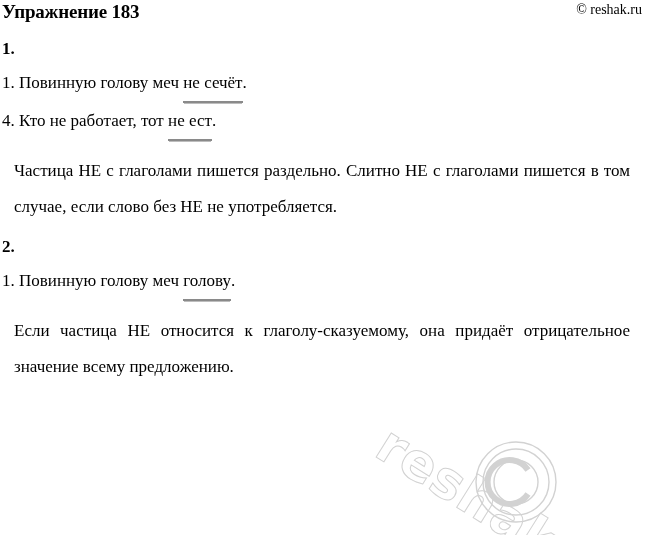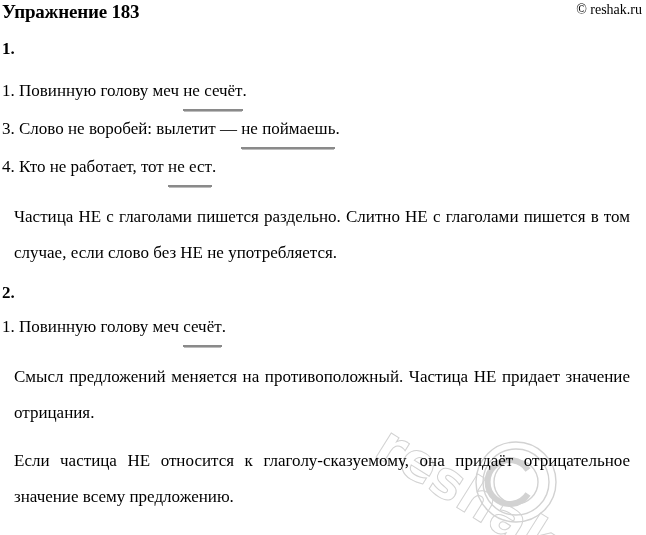--- a/index.html
+++ b/index.html
@@ -126,39 +126,35 @@
 
   <div class="header">
     <div class="title">Упражнение 183</div>
     <div class="copyright">© reshak.ru</div>
   </div>
 
   <div class="content">
 
     <div class="section-marker">1.</div>
 
-    <div class="item" style="margin-top:14px;">
+    <div class="item" style="margin-top:6px;">
       <span>1. Повинную голову меч </span><span class="mark">не сечёт</span><span>.</span>
     </div>
 
 
-    <div class="item">
-      <span>3. Слово не воробей: вылетит — </span><span class="mark">не поймаешь</span><span>.</span>
-    </div>
 
     <div class="item">
       <span>4. Кто не работает, тот </span><span class="mark">не ест</span><span>.</span>
     </div>
 
     <p class="para">Частица НЕ с глаголами пишется раздельно. Слитно НЕ с глаголами пишется в том случае, если слово без НЕ не употребляется.</p>
 
     <div class="section-marker">2.</div>
 
     <div class="item" style="margin-top:6px;">
-      <span>1. Повинную голову меч </span><span class="mark">сечёт</span><span>.</span>
+      <span>1. Повинную голову меч </span><span class="mark">голову</span><span>.</span>
     </div>
 
 
-    <p class="para">Смысл предложений меняется на противоположный. Частица НЕ придает значение отрицания.</p>
     <p class="para">Если частица НЕ относится к глаголу-сказуемому, она придаёт отрицательное значение всему предложению.</p>
 
   </div>
 </div>
 
 </body></html>

